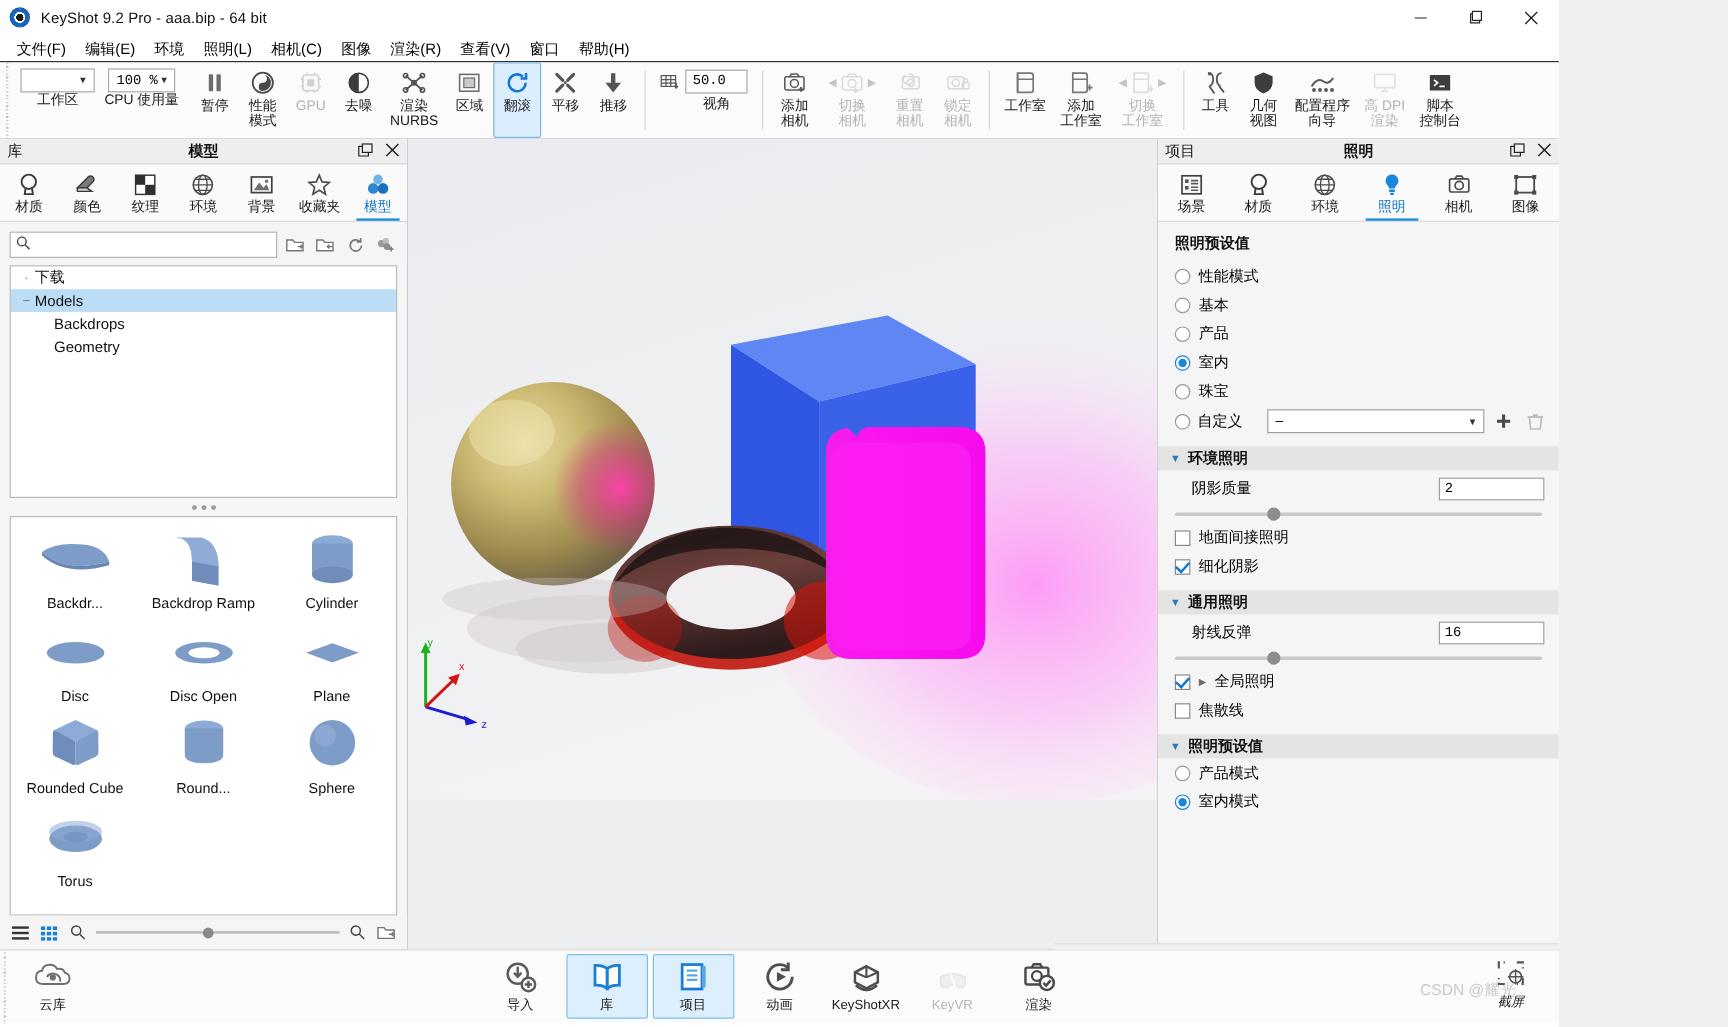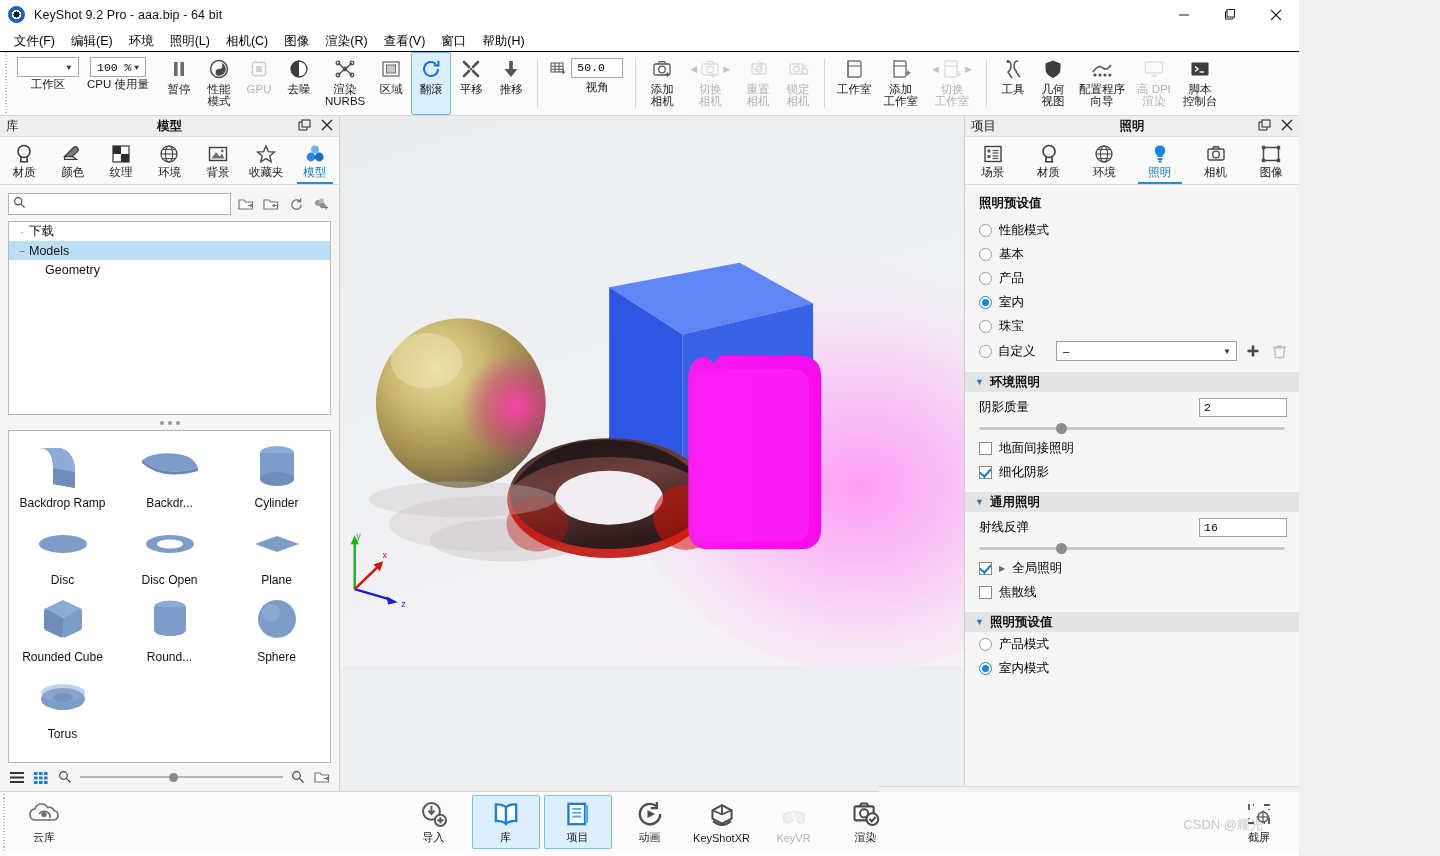--- a/index.html
+++ b/index.html
@@ -178,21 +178,21 @@
   .check.on::after {
     content: ""; position: absolute; left: 2px; top: -1px; width: 5px; height: 9px;
     border: solid #1277d0; border-width: 0 2px 2px 0; transform: rotate(42deg);
   }
   .group-header {
     height: 20px; background: #e4e4e4; display: flex; align-items: center; gap: 6px; padding-left: 10px;
     margin-top: 8px; font-size: 12.5px; font-weight: bold; color: #111;
   }
   .caret { color: #2b7bc0; font-size: 9px; }
   .param-row {
-    display: flex; align-items: center; padding: 6px 12px 0 14px; font-size: 12.5px; justify-content: space-between;
+    display: flex; align-items: center; padding: 6px 12px 0 28px; font-size: 12.5px; justify-content: space-between;
   }
   .param-input {
     width: 88px; height: 19px; border: 1px solid #a0a0a0; background: #fff; font-size: 11.5px;
     padding-left: 4px; line-height: 17px; font-family: "Liberation Mono", monospace;
   }
   .p-slider { margin: 5px 14px 2px; height: 12px; position: relative; display: flex; align-items: center; }
   .p-slider .line { position: absolute; left: 0; right: 0; height: 3px; background: #c9c9c9; border-radius: 2px; }
   .p-slider .knob { position: absolute; width: 11px; height: 11px; border-radius: 50%; background: #8d8d8d; }
   .dd-row { display: flex; align-items: center; gap: 6px; padding: 2px 10px 2px 14px; height: 26px; }
   .dd {
@@ -212,21 +212,21 @@
   .bb-btn {
     width: 68px; display: flex; flex-direction: column; align-items: center; justify-content: center;
     gap: 1px; border: 1px solid transparent; border-radius: 2px; margin: 3px 2px;
   }
   .bb-btn.active { background: #ddeefc; border-color: #7fc0ea; }
   .bb-ico { height: 30px; display: flex; align-items: center; justify-content: center; }
   .bb-lab { font-size: 11px; color: #1a1a1a; }
   .bb-btn.disabled .bb-lab { color: #b6b6b6; }
   .bb-btn.disabled .bb-ico svg { opacity: .35; }
   .bb-center { position: absolute; left: 50%; transform: translateX(-50%); display: flex; height: 100%; }
-  .bb-right { position: absolute; right: 4px; top: 0; display: flex; height: 100%; align-items: center; }
+  .bb-right { position: absolute; right: 4px; top: 0; display: flex; height: 100%; align-items: flex-start; font-style: italic; }
   .watermark {
     position: absolute; right: 36px; bottom: 18px; font-size: 13px; color: #c9c9c9; white-space: nowrap;
     pointer-events: none;
   }
   .scroll-sliver {
     position: absolute; top: -6px; right: 0; width: 420px; height: 6px; background: #f0f0f0;
     border-top: 1px solid #dcdcdc;
   }
 </style>
 </head>
@@ -739,49 +739,53 @@
           <div class="tnode">
             <span class="tw">·</span>
             <span class="tlbl">下载</span>
           </div>
           <div class="tnode sel">
             <span class="tw">−</span>
             <span class="tlbl">Models</span>
           </div>
           <div class="tnode d1">
             <span class="tw"></span>
+            <span class="tlbl">Backdrops</span>
+          </div>
+          <div class="tnode d1">
+            <span class="tw"></span>
             <span class="tlbl">Geometry</span>
           </div>
         </div>
 
       <div class="splitter-dots">
           <i></i>
           <i></i>
           <i></i>
         </div>
 
       <div class="gridbox" id="lib-grid">
+          <div class="cell">
+            <div class="thumb">
+              <svg width="72" height="50" viewBox="0 0 72 50">
+                <path d="M8 18 q20 18 56 8 q-4 -12 -20 -14 q-24 -3 -36 6z" fill="#7e9cc8"></path>
+                <path d="M8 18 q20 18 56 8 l0 3 q-36 10 -56 -8z" fill="#6a86b5"></path>
+              </svg>
+            </div>
+            <div class="cl">Backdr...</div>
+          </div>
           <div class="cell">
             <div class="thumb">
               <svg width="72" height="50" viewBox="0 0 72 50">
                 <path d="M12 6 q14 0 14 20 l0 16 l22 4 l0 -16 q0 -20 -14 -20z" fill="#7e9cc8"></path>
                 <path d="M26 26 q0 16 0 16 l22 4 l0 -16z" fill="#6f8cbb"></path>
                 <path d="M12 6 q14 0 14 20 l22 4 q0 -20 -14 -24z" fill="#8facd6"></path>
               </svg>
             </div>
             <div class="cl">Backdrop Ramp</div>
-          </div>
-          <div class="cell">
-            <div class="thumb">
-              <svg width="72" height="50" viewBox="0 0 72 50">
-                <path d="M8 18 q20 18 56 8 q-4 -12 -20 -14 q-24 -3 -36 6z" fill="#7e9cc8"></path>
-                <path d="M8 18 q20 18 56 8 l0 3 q-36 10 -56 -8z" fill="#6a86b5"></path>
-              </svg>
-            </div>
-            <div class="cl">Backdr...</div>
           </div>
           <div class="cell">
             <div class="thumb">
               <svg width="56" height="52" viewBox="0 0 56 52">
                 <ellipse cx="28" cy="12" rx="17" ry="7" fill="#8cabd6"></ellipse>
                 <rect x="11" y="12" width="34" height="26" fill="#7e9cc8"></rect>
                 <ellipse cx="28" cy="38" rx="17" ry="7" fill="#6f8cbb"></ellipse>
               </svg>
             </div>
             <div class="cl">Cylinder</div>

